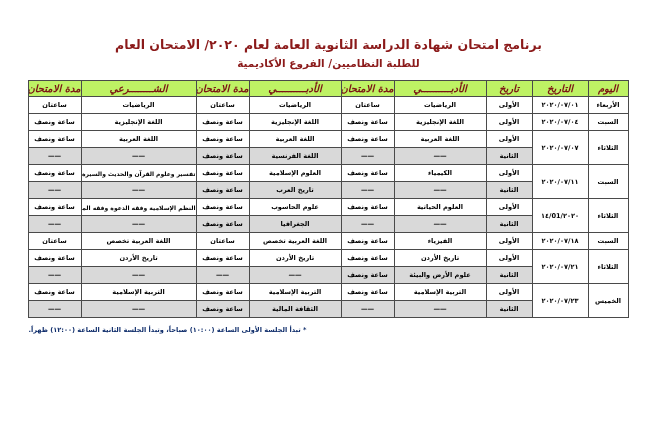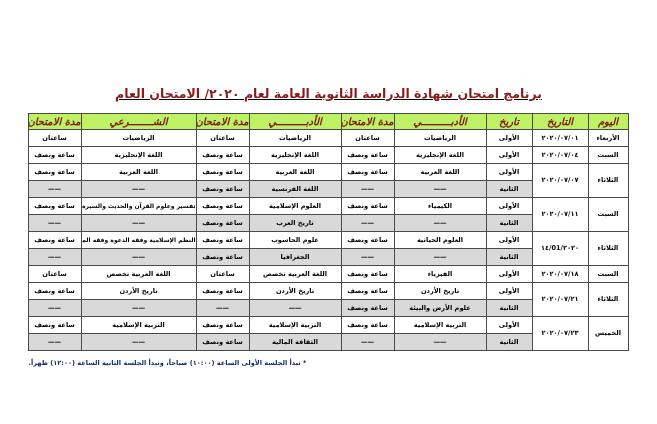--- a/index.html
+++ b/index.html
@@ -18,23 +18,22 @@
   #page {
     position: absolute;
     top: 0; left: 0;
     width: 657px;
     height: 424px;
     background: #ffffff;
   }
 
   .title-block {
     text-align: center;
-    margin-top: 86px;
+    margin-top: 37px;
     line-height: 1.35;
-    text-decoration: underline;
   }
   .title-main {
     font-size: 12.5px;
     font-weight: bold;
     color: #8B1A1A;
     letter-spacing: 0px;
     white-space: nowrap;
   }
   .title-sub {
     font-size: 10.5px;
@@ -110,20 +109,21 @@
     direction: rtl;
   }
 </style>
 </head>
 <body>
 
 <div id="page">
 
   <div class="title-block">
     <div class="title-main">برنامج امتحان شهادة الدراسة الثانوية العامة لعام ٢٠٢٠/ الامتحان العام</div>
+    <div class="title-sub">للطلبة النظاميين/ الفروع الأكاديمية</div>
   </div>
 
   <div class="table-wrap">
     <table class="sched">
       <colgroup>
         <col class="c-day">
         <col class="c-date">
         <col class="c-session">
         <col class="c-sci">
         <col class="c-dur1">

